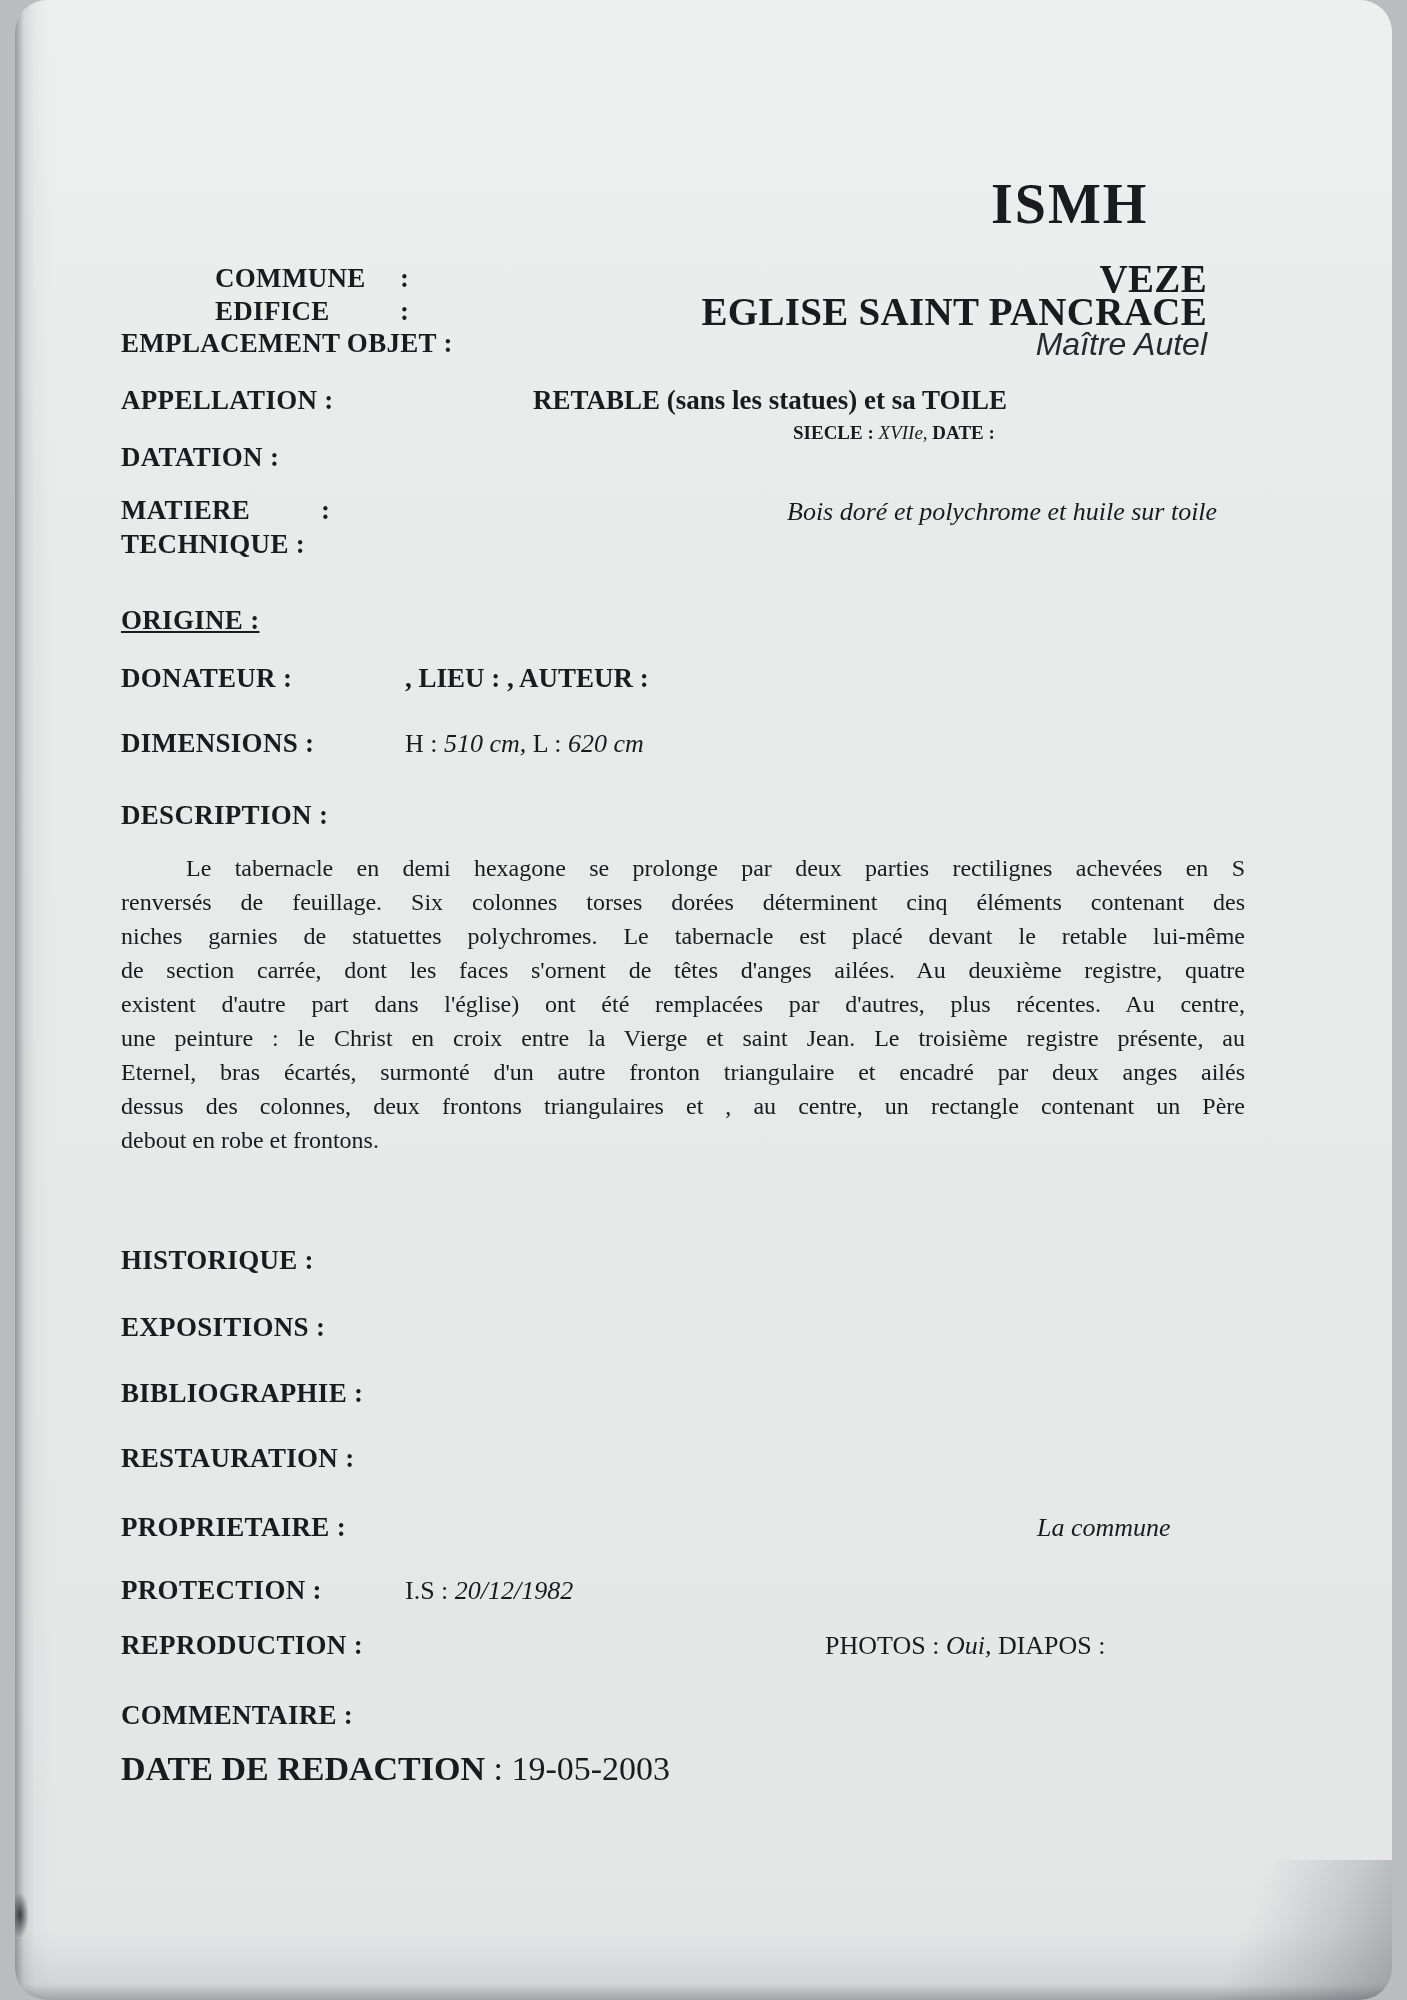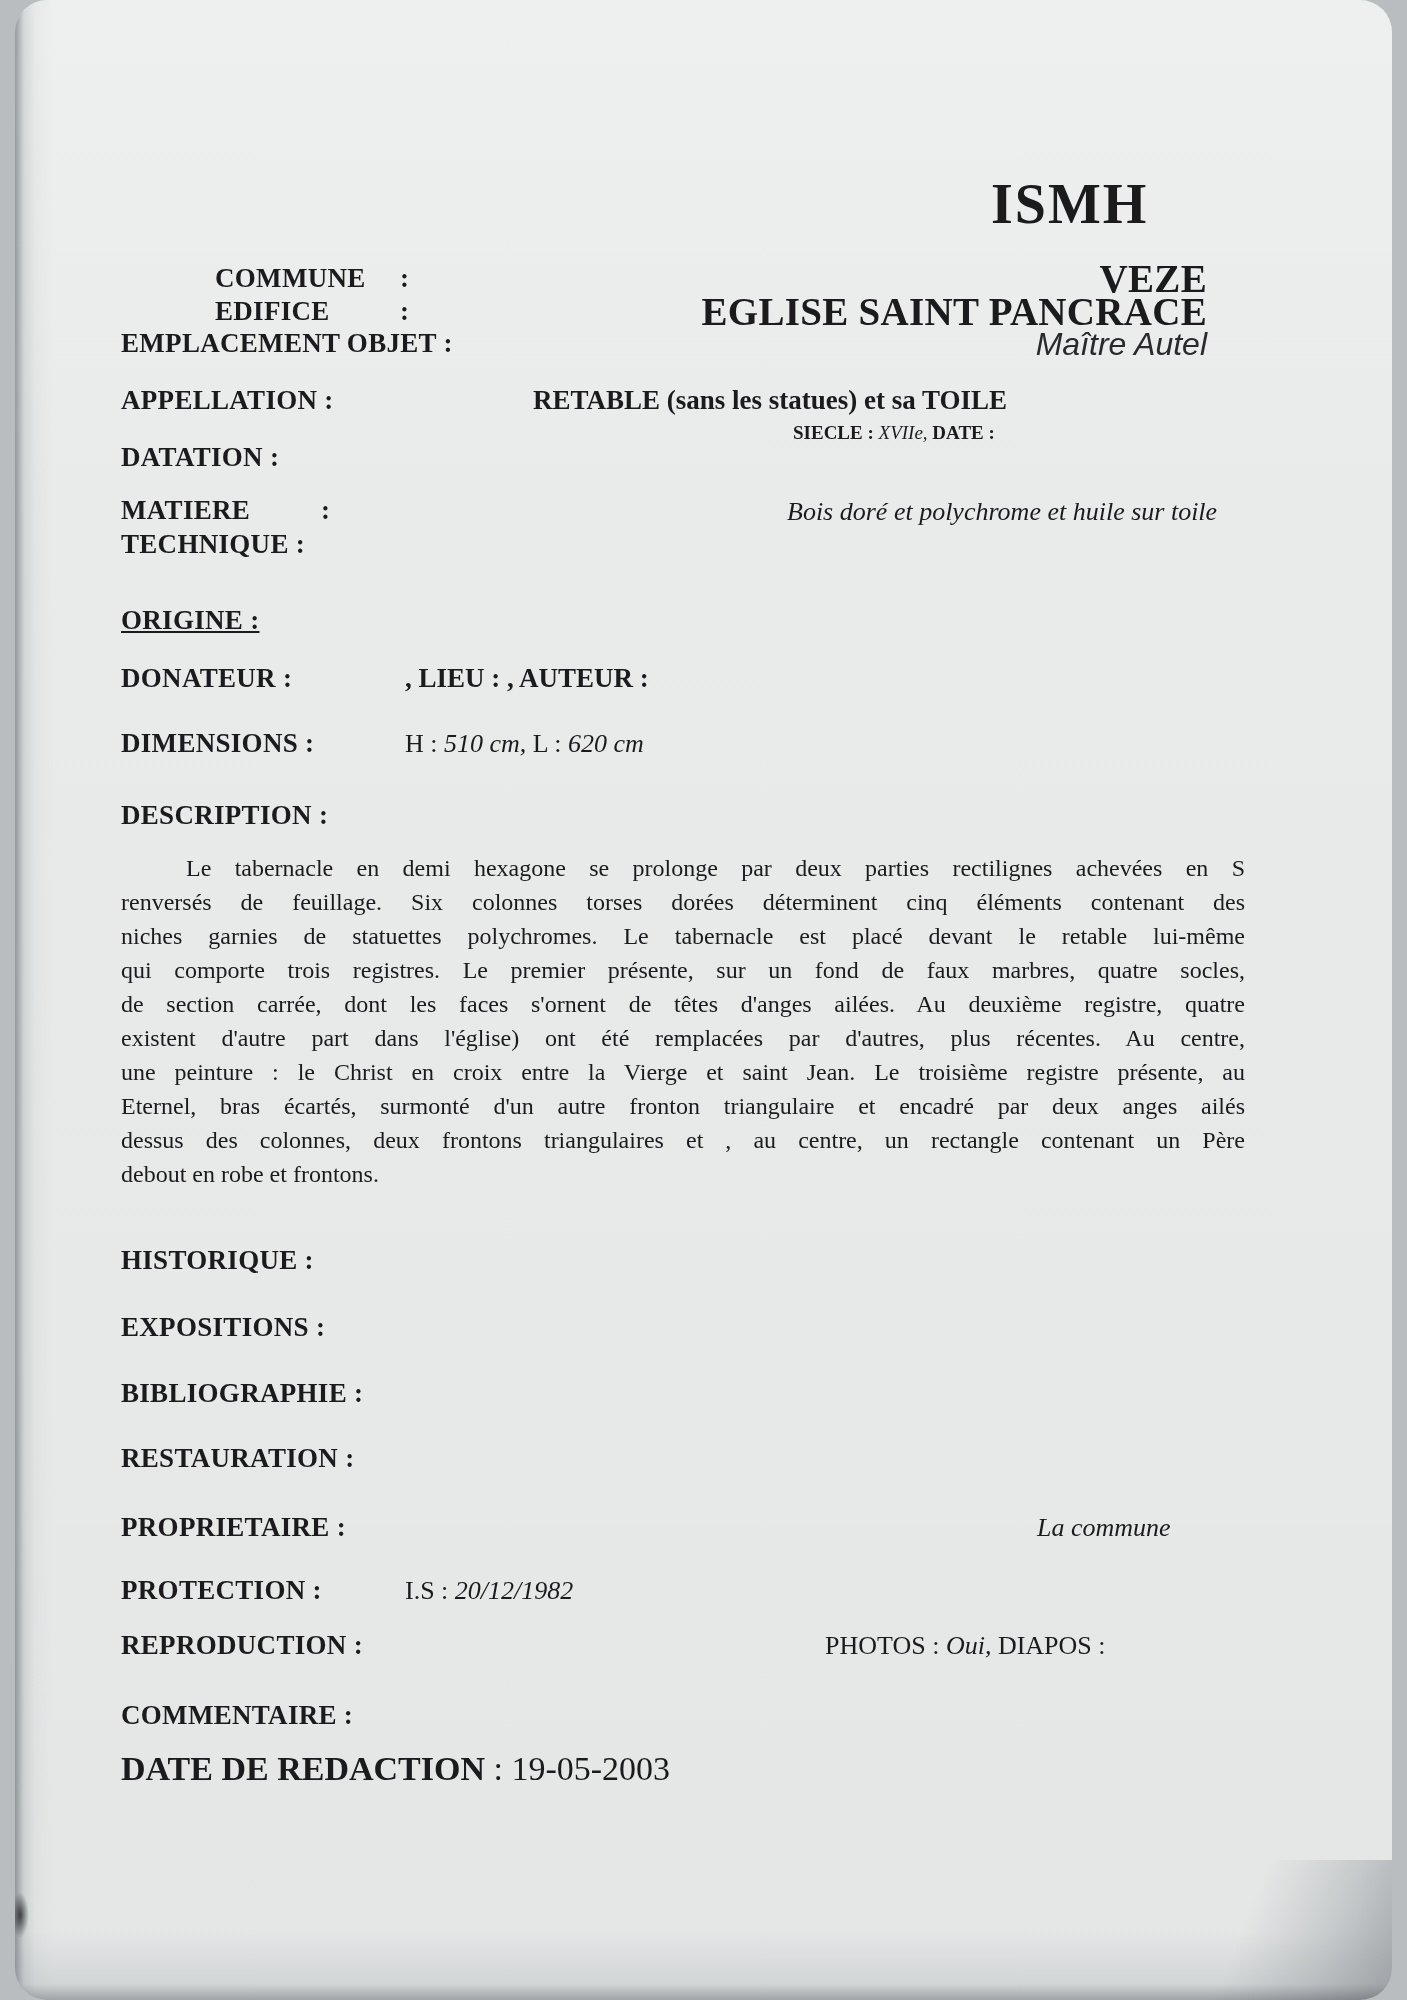--- a/index.html
+++ b/index.html
@@ -144,21 +144,20 @@
     <span class="it">510 cm,</span>
     <span>L :</span>
     <span class="it">620 cm</span>
   </div>
 
   <div class="abs lbl row-description">DESCRIPTION :</div>
   <div class="desc-par">
     <div class="jline jfirst">Le tabernacle en demi hexagone se prolonge par deux parties rectilignes achevées en S</div>
     <div class="jline">renversés de feuillage. Six colonnes torses dorées déterminent cinq éléments contenant des</div>
     <div class="jline">niches garnies de statuettes polychromes. Le tabernacle est placé devant le retable lui-même</div>
-    <div class="jline">qui comporte trois registres. Le premier présente, sur un fond de faux marbres, quatre socles,</div>
     <div class="jline">de section carrée, dont les faces s'ornent de têtes d'anges ailées. Au deuxième registre, quatre</div>
     <div class="jline">existent d'autre part dans l'église) ont été remplacées par d'autres, plus récentes. Au centre,</div>
     <div class="jline">une peinture : le Christ en croix entre la Vierge et saint Jean. Le troisième registre présente, au</div>
     <div class="jline">Eternel, bras écartés, surmonté d'un autre fronton triangulaire et encadré par deux anges ailés</div>
     <div class="jline">dessus des colonnes, deux frontons triangulaires et , au centre, un rectangle contenant un Père</div>
     <div class="jline jlast">debout en robe et frontons.</div>
   </div>
 
   <div class="abs lbl row-historique">HISTORIQUE :</div>
   <div class="abs lbl row-expositions">EXPOSITIONS :</div>

